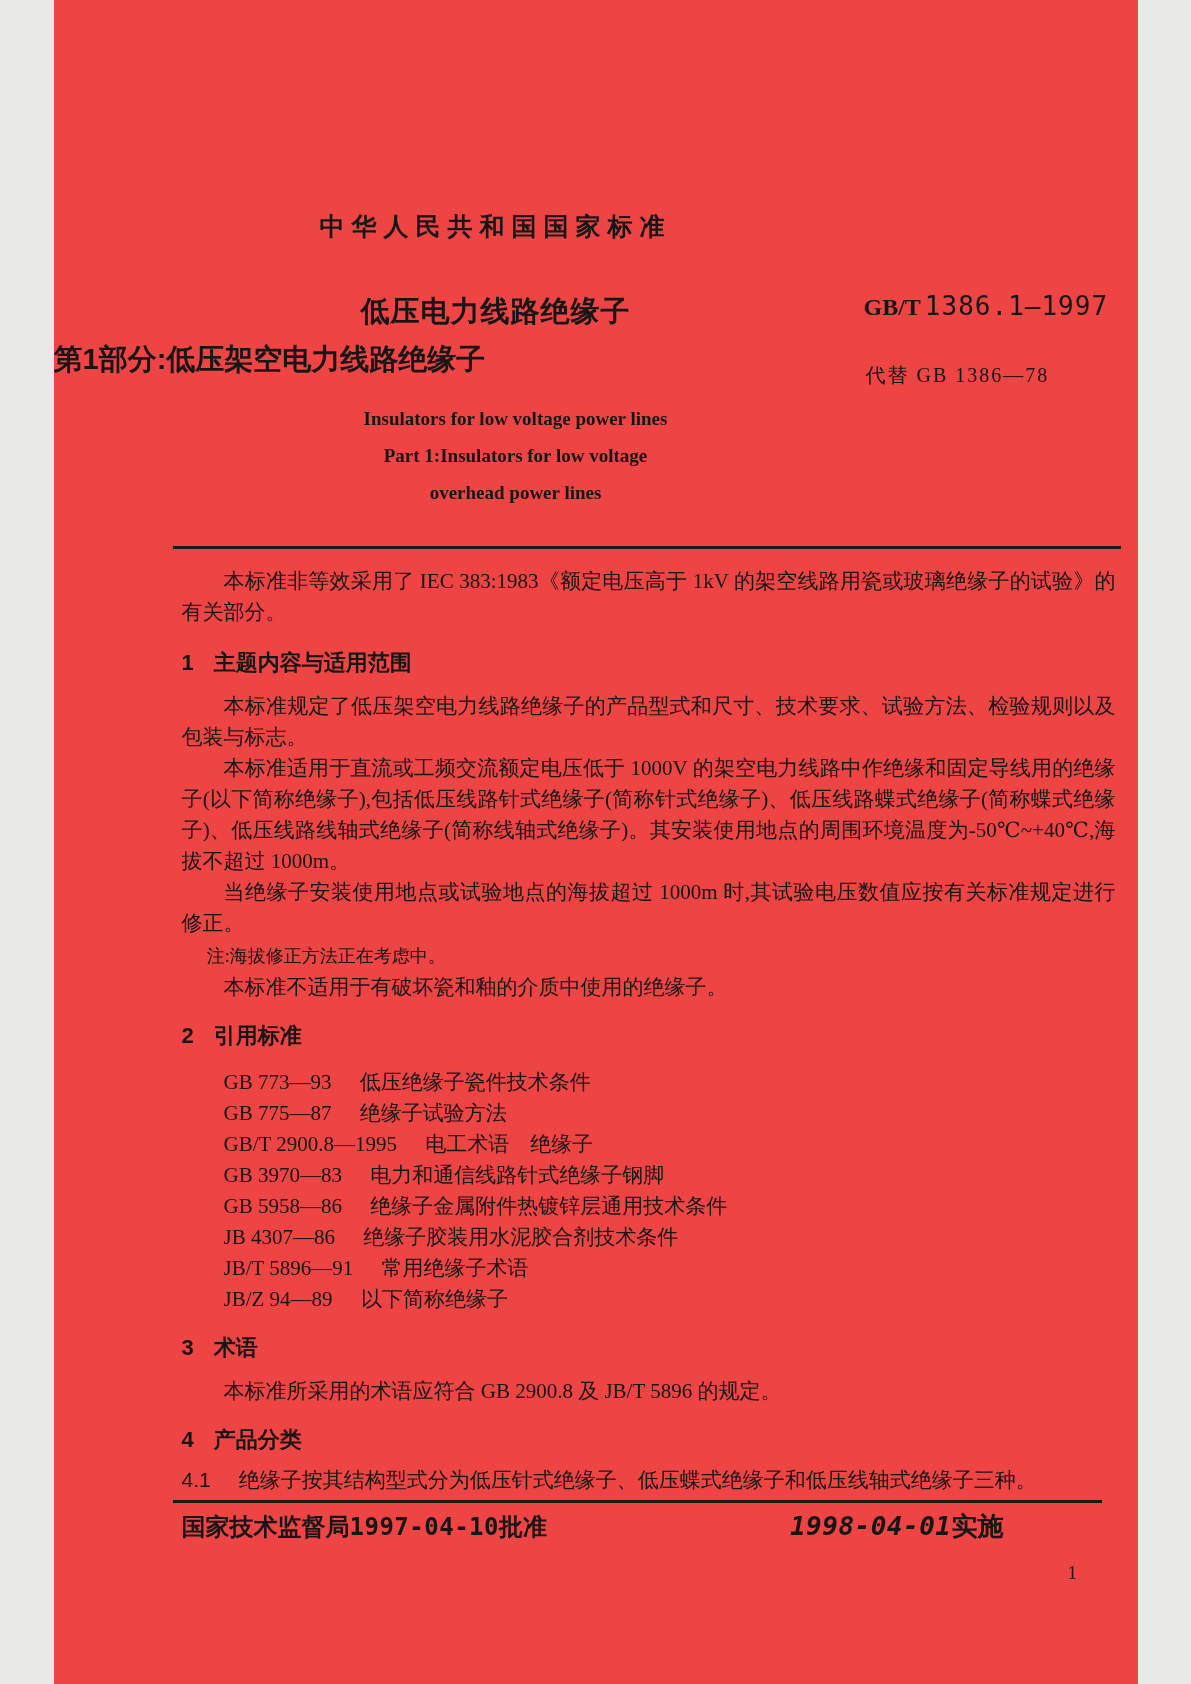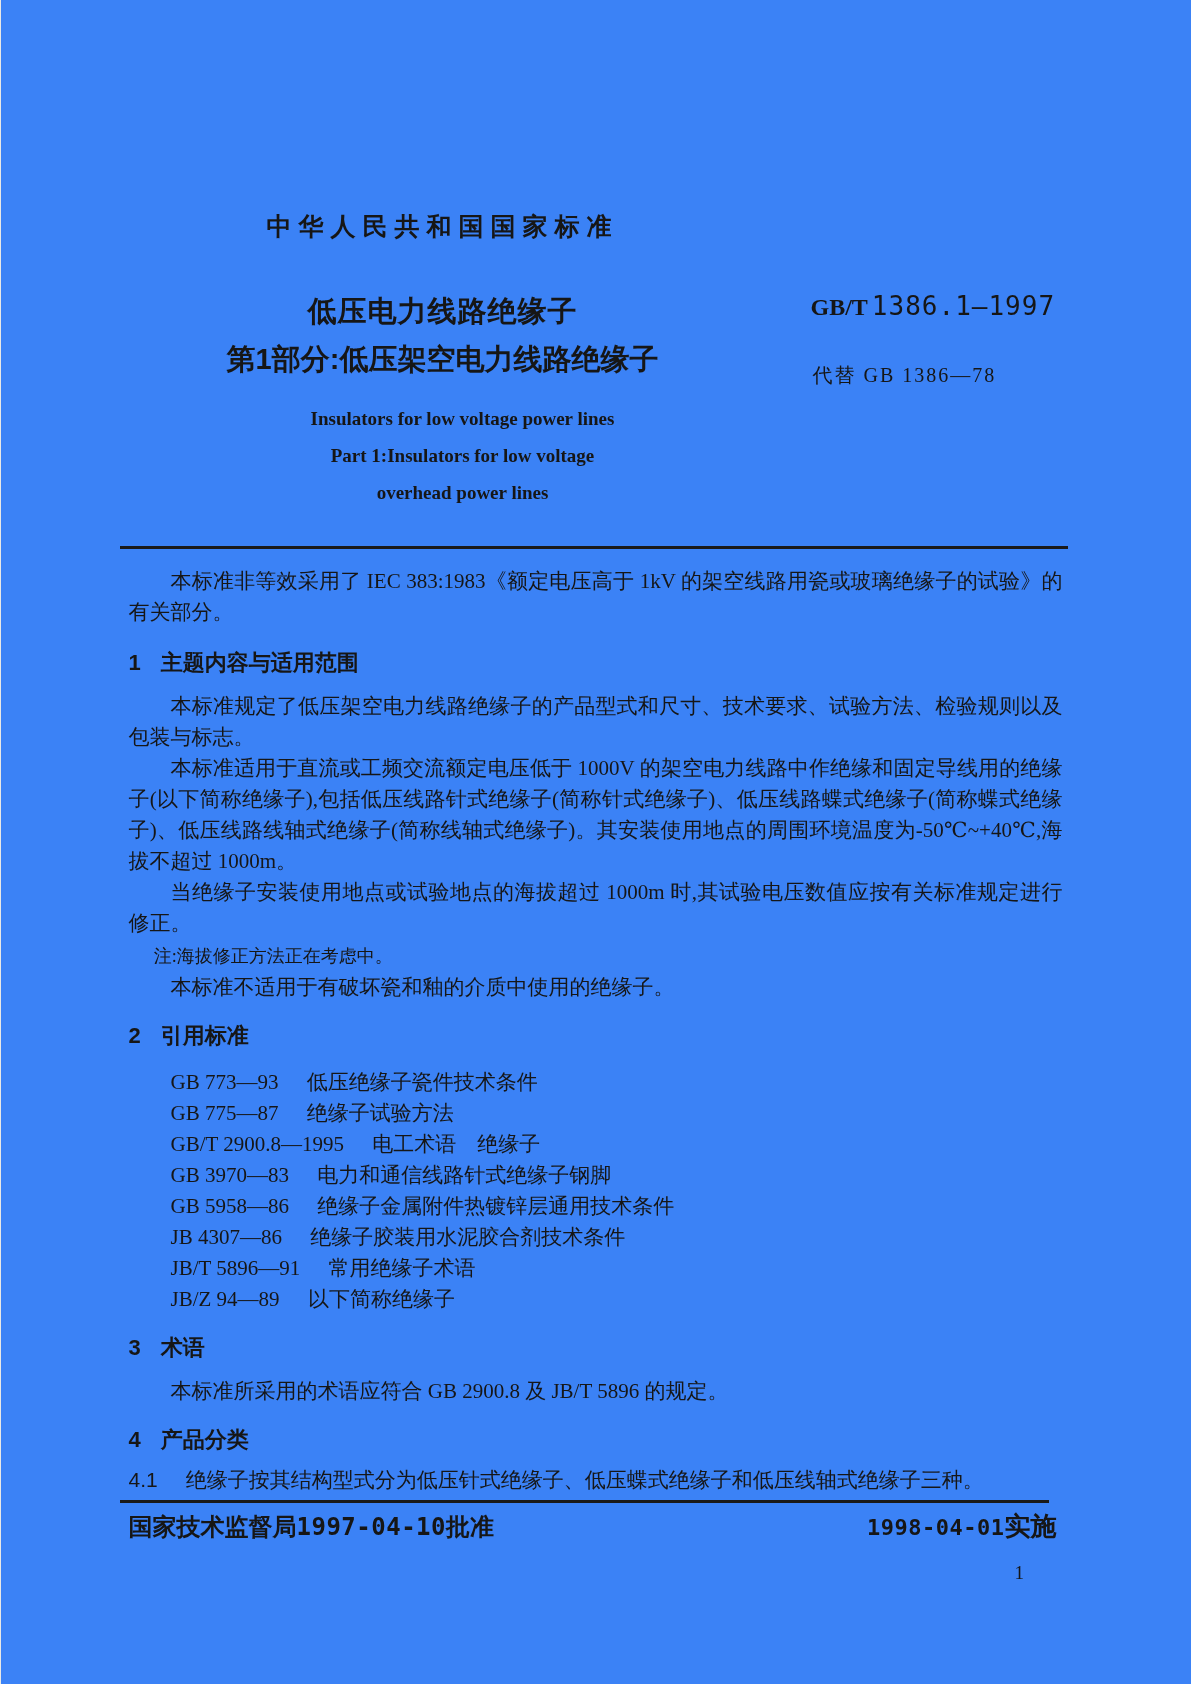--- a/index.html
+++ b/index.html
@@ -1,21 +1,21 @@
 <!DOCTYPE html>
 <html lang="zh"><head>
 <meta charset="utf-8">
 <style>
   html,body { margin:0; padding:0; }
   body { background:#e8e8e6; }
   .page {
     position:relative;
-    width:1190px; height:1684px;
+    width:1084px; height:1684px;
     margin:0 auto;
-    background:#3b82f6;
+    background:#ef4444;
     color:#161616;
     font-family:"Liberation Serif","DejaVu Serif",serif;
     overflow:hidden;
   }
   
   .banner {
     position:absolute; top:210px; left:0; width:884px;
     text-align:center;
     font-family:"Liberation Sans","DejaVu Sans",sans-serif;
     font-weight:bold; font-size:25px; letter-spacing:7px;
@@ -23,21 +23,21 @@
   }
   .title-cn-1 {
     position:absolute; top:292px; left:0; width:884px;
     text-align:center;
     font-family:"Liberation Sans","DejaVu Sans",sans-serif;
     font-weight:bold; font-size:29px; letter-spacing:1px;
     white-space:nowrap;
   }
   .title-cn-2 {
     position:absolute; top:340px; left:0; width:884px;
-    text-align:center;
+    text-align:left;
     font-family:"Liberation Sans","DejaVu Sans",sans-serif;
     font-weight:bold; font-size:29px; letter-spacing:0;
     white-space:nowrap;
   }
   .std-code {
     position:absolute; top:291px; left:810px;
     white-space:nowrap;
   }
   .code-prefix {
     font-family:"Liberation Serif","DejaVu Serif",serif;
@@ -110,21 +110,21 @@
     position:absolute; top:1509px; right:134px;
     font-family:"Liberation Sans","DejaVu Sans",sans-serif;
     font-weight:bold; font-size:26px;
     white-space:nowrap;
   }
   .digits {
     font-family:"DejaVu Sans Mono","Liberation Mono",monospace;
     font-weight:bold; letter-spacing:0.5px;
   }
   .footer-left .digits { font-size:24px; }
-  .footer-right .digits { font-size:22px; }
+  .footer-right .digits { font-size:26px;font-style:italic; }
   .page-num {
     position:absolute; top:1562px; left:1014px;
     font-size:19px;
   }
 </style>
 </head>
 <body>
 
 <div class="page">
 

